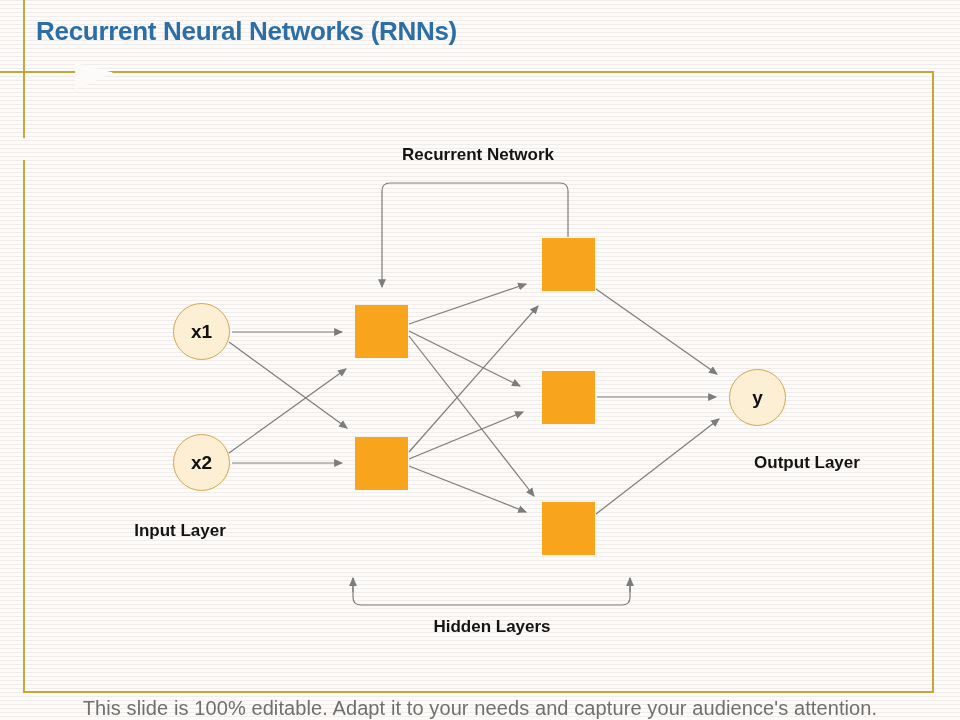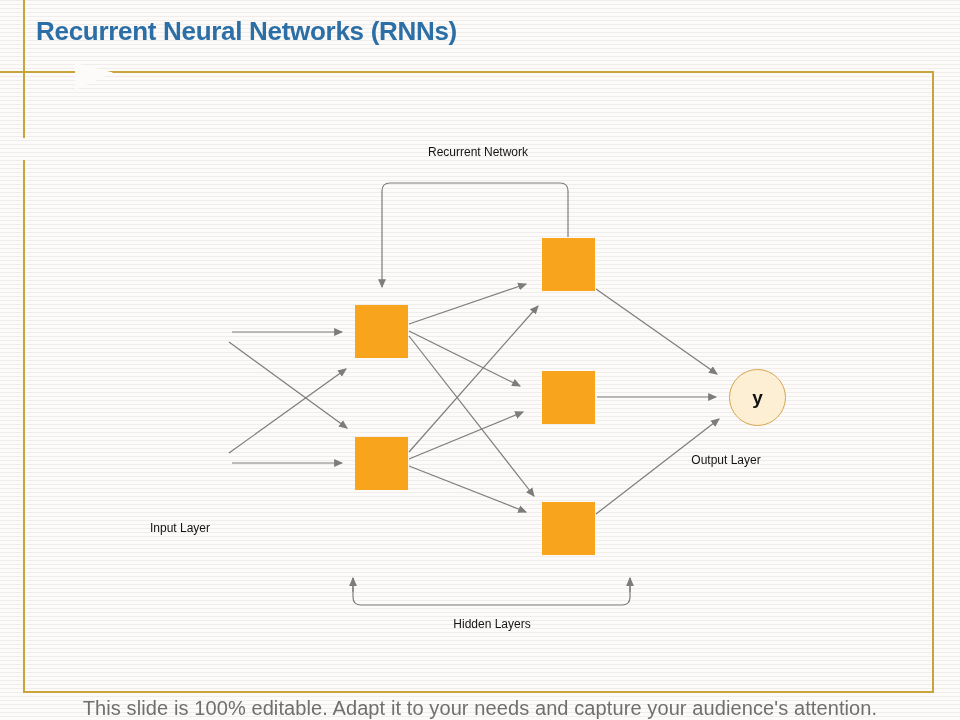--- a/index.html
+++ b/index.html
@@ -18,21 +18,21 @@
   }
   .arrows{position:absolute;left:0;top:0;width:960px;height:720px;pointer-events:none;}
   .sq{position:absolute;width:53px;height:53px;background:#F8A41D;}
   .circle{
     position:absolute;width:57px;height:57px;border-radius:50%;
     background:#FCEFD4;border:1.5px solid #D5A652;box-sizing:border-box;
     display:flex;align-items:center;justify-content:center;
     font-weight:bold;font-size:19px;color:#111;
   }
   .dlabel{
-    position:absolute;font-weight:normal;font-size:12px;color:#141414;
+    position:absolute;font-weight:bold;font-size:17px;color:#141414;
     white-space:nowrap;transform:translateX(-50%);
   }
   .footer{
     position:absolute;left:0;top:697px;width:100%;text-align:center;
     font-size:20px;color:#6F6F6F;letter-spacing:0.1px;
   }
 </style>
 </head>
 <body>
 
@@ -81,23 +81,25 @@
     </g>
   </svg>
 
   <div class="sq" style="left:355px;top:305px;"></div>
   <div class="sq" style="left:355px;top:437px;"></div>
 
   <div class="sq" style="left:542px;top:238px;"></div>
   <div class="sq" style="left:542px;top:371px;"></div>
   <div class="sq" style="left:542px;top:502px;"></div>
 
+  <div class="circle" style="left:173px;top:303px;">x1</div>
+  <div class="circle" style="left:173px;top:434px;">x2</div>
 
   <div class="circle" style="left:729px;top:369px;">y</div>
 
   <div class="dlabel" style="left:478px;top:145px;">Recurrent Network</div>
   <div class="dlabel" style="left:180px;top:521px;">Input Layer</div>
-  <div class="dlabel" style="left:726px;top:453px;">Output Layer</div>
+  <div class="dlabel" style="left:807px;top:453px;">Output Layer</div>
   <div class="dlabel" style="left:492px;top:617px;text-align:center;">Hidden Layers</div>
 
   <div class="footer">This slide is 100% editable. Adapt it to your needs and capture your audience's attention.</div>
 
 </div>
 
 </body></html>

